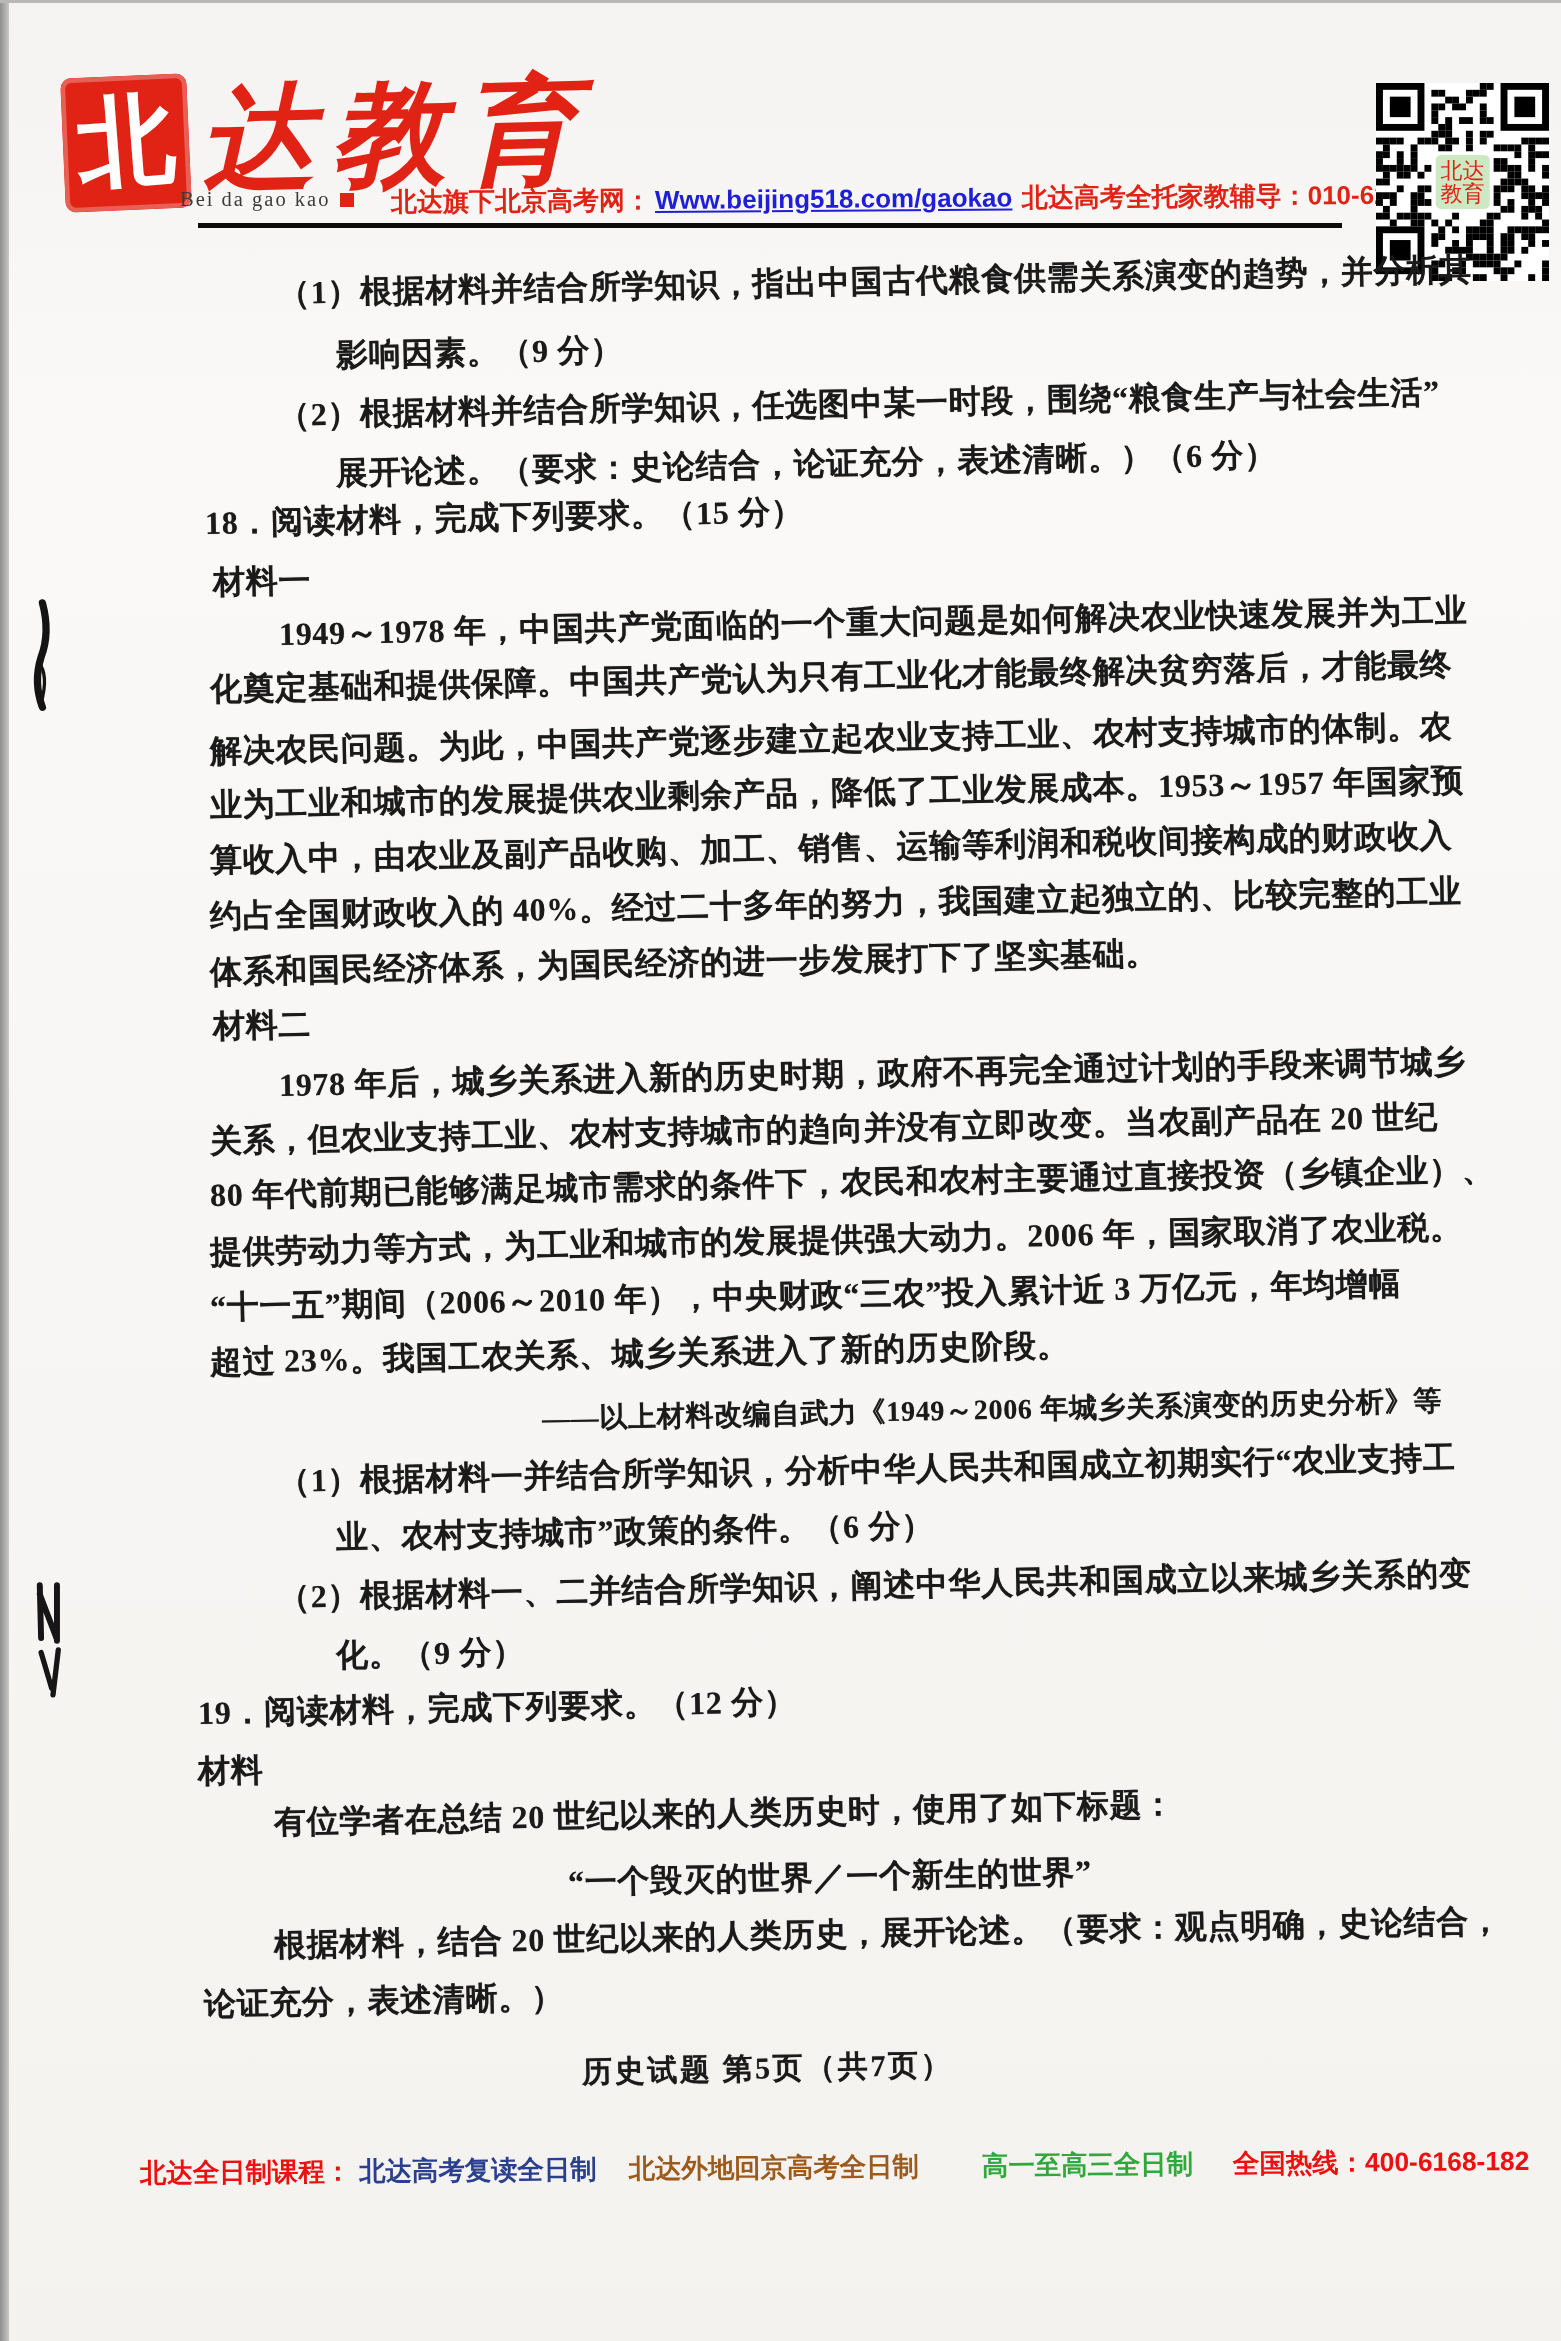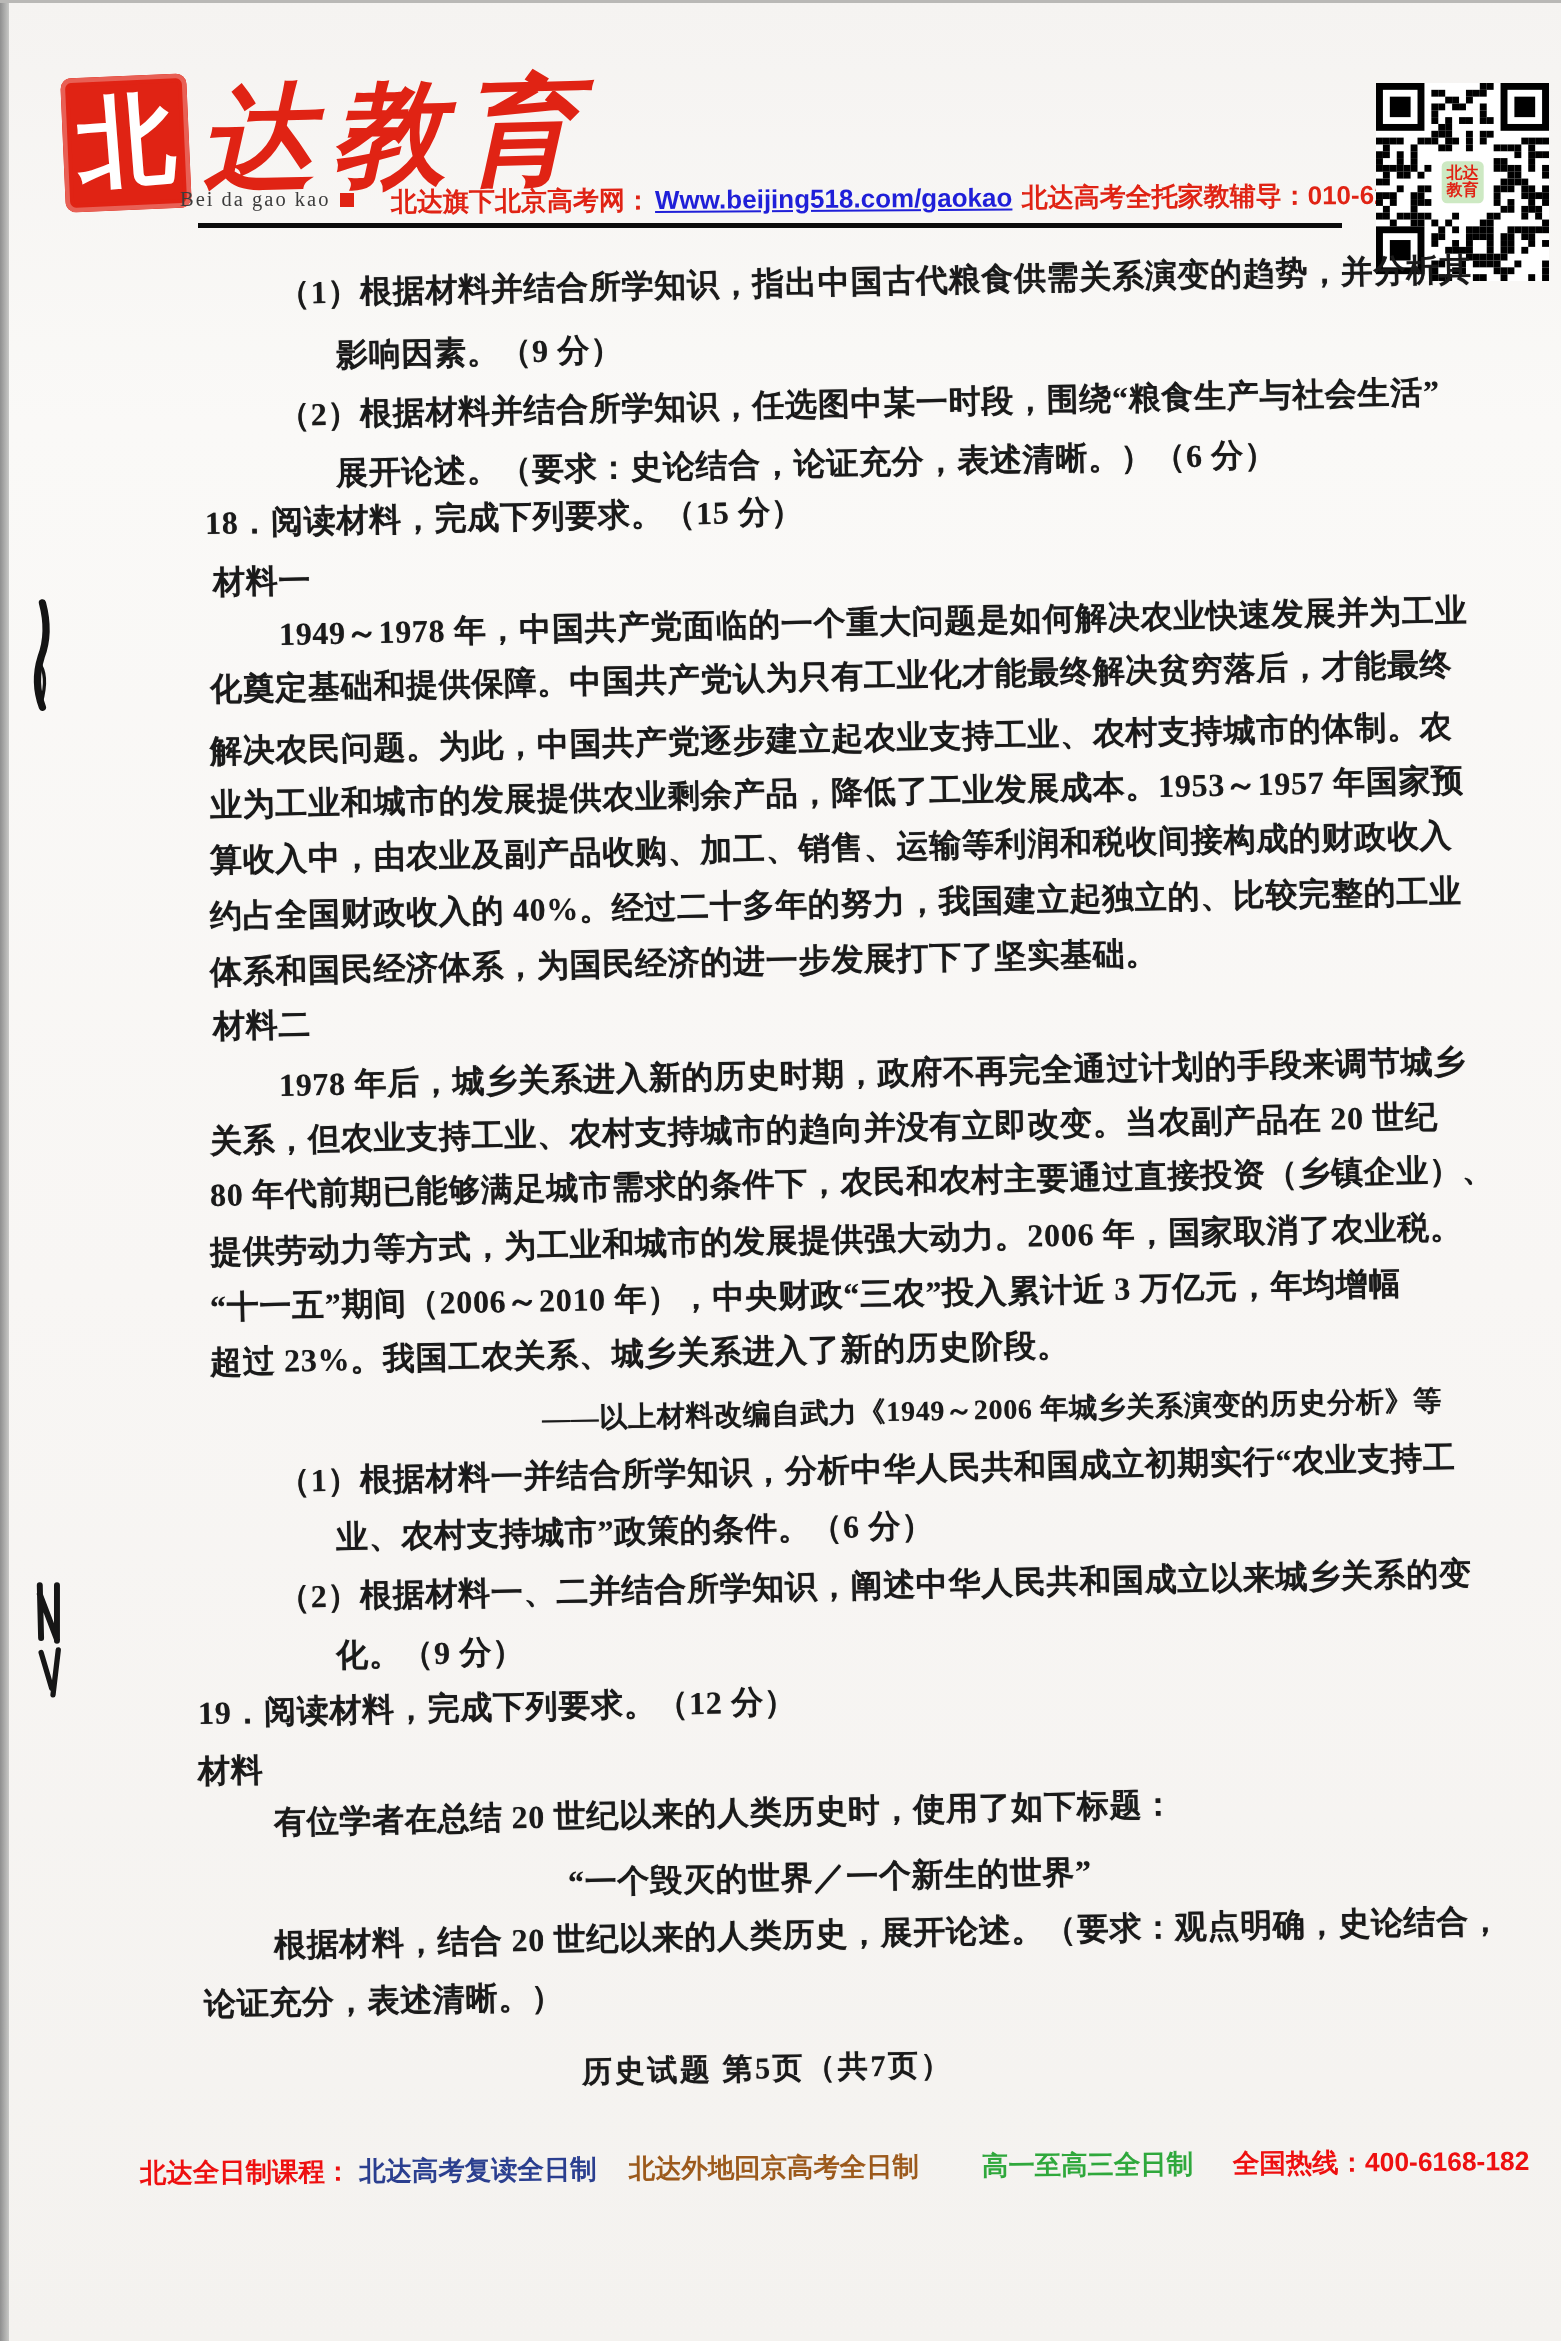--- a/index.html
+++ b/index.html
@@ -29,21 +29,21 @@
     white-space:nowrap;font-family:"Liberation Sans","DejaVu Sans",sans-serif;transform:rotate(-.4deg);}
   .tagline .red{color:var(--accent_red);}
   .tagline .url{color:var(--link_blue);text-decoration:underline;margin:0 9.3px 0 4px;}
   .header-rule{position:absolute;left:198px;top:223px;width:1144px;height:4.6px;background:#0c0c0c;}
   
   .qr{position:absolute;left:1376px;top:83px;width:173px;height:198px;background:#fff;}
   .qr svg{width:100%;height:100%;display:block;}
   .qr-label{position:absolute;left:50%;top:50%;transform:translate(-50%,-50%);
     background:var(--qr_label_green);border-radius:5.3px;padding:4px 5.3px;text-align:center;
     line-height:1.05;}
-  .qr-label span{display:block;color:var(--accent_red);font-weight:700;font-size:16px;}
+  .qr-label span{display:block;color:var(--accent_red);font-weight:400;font-size:22px;}
   
   .tl{position:absolute;font-size:32px;font-weight:600;color:var(--text_black);
     white-space:nowrap;letter-spacing:0.7px;transform:rotate(-1.15deg);
     transform-origin:0 50%;text-shadow:0 0 0.7px rgba(20,20,20,.55);}
   .bold{font-weight:800;}
   .src{font-size:28px;}
   .pgfoot{font-size:30px;letter-spacing:2.6px;}
   
   .bbar{position:absolute;left:140px;top:2150px;font-size:26.4px;font-weight:700;
     white-space:nowrap;transform:rotate(-.5deg);

